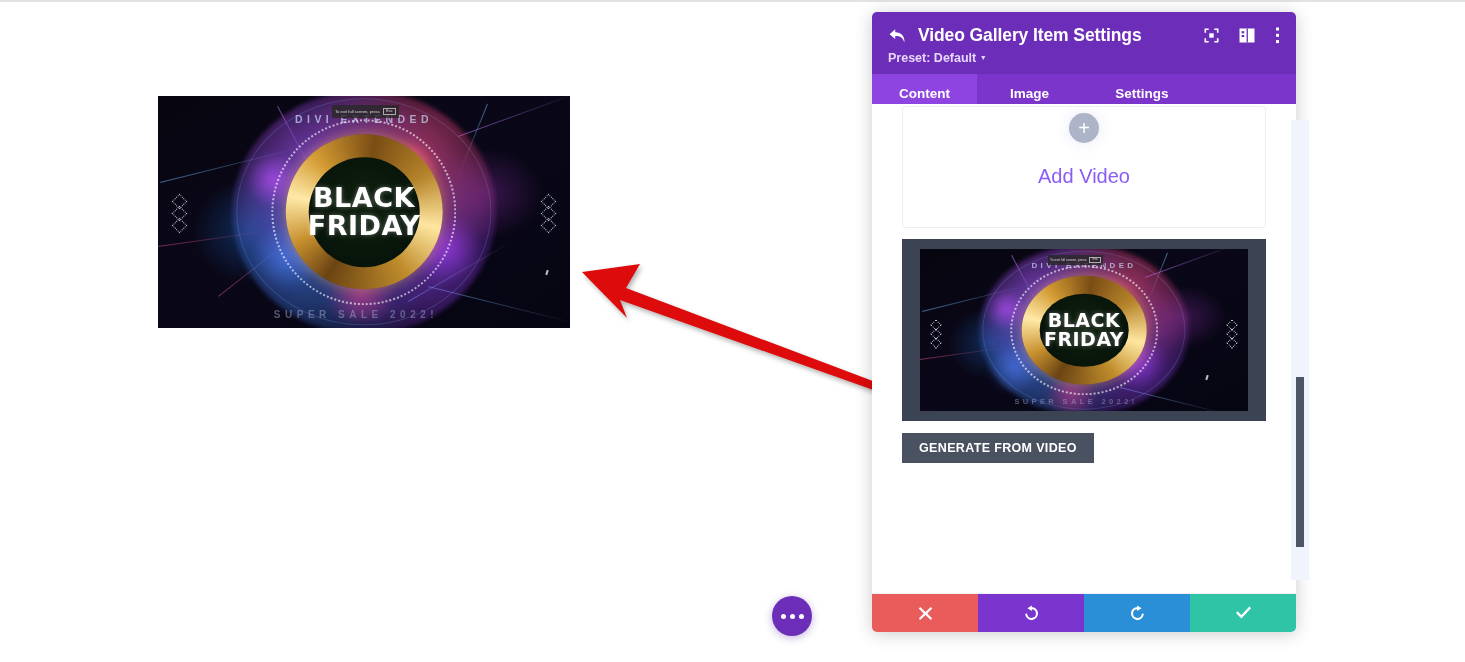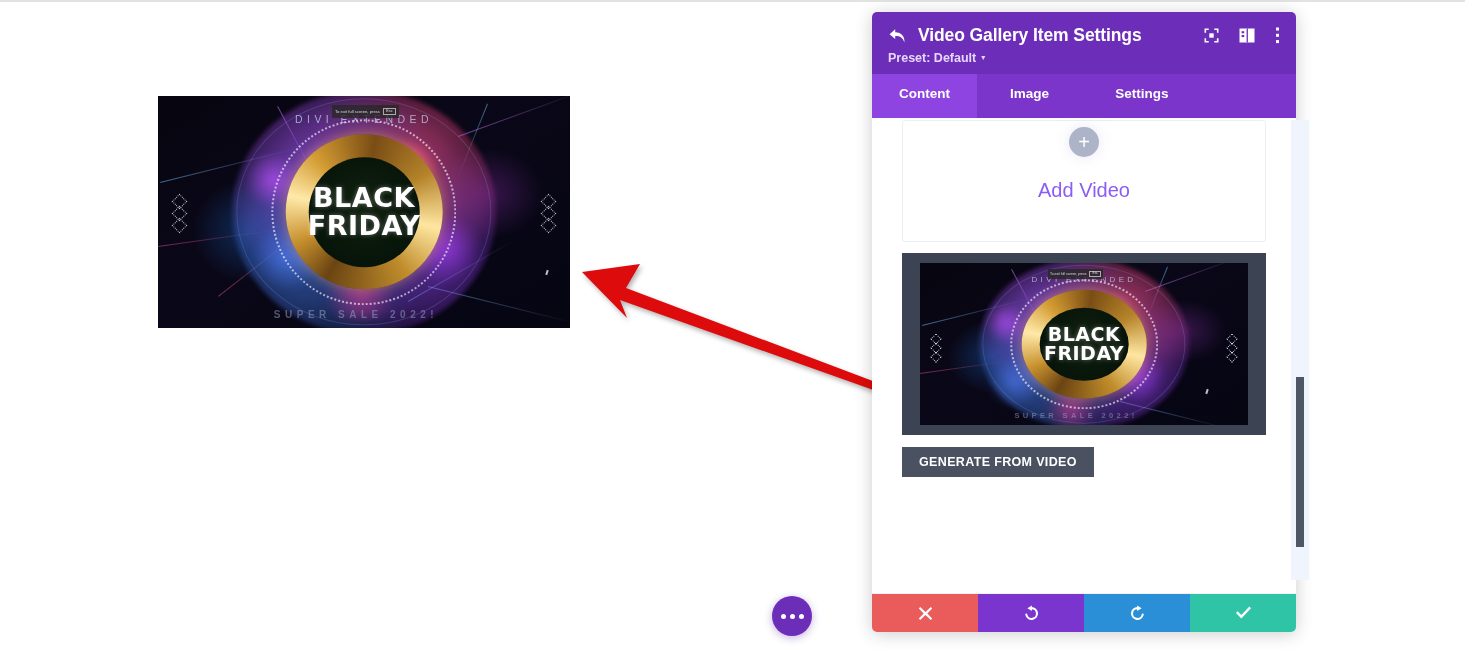--- a/index.html
+++ b/index.html
@@ -87,21 +87,21 @@
     align-items: center; justify-content: center;
   }
   .bf-line {
     color: #ffffff; font-family: "DejaVu Sans", sans-serif;
     font-weight: 700; letter-spacing: 0.5px; line-height: 1.02;
     text-shadow: 0 0 5px rgba(255,255,255,0.35);
   }
   .top-title {
     position: absolute; left: 0; right: 0; text-align: center;
     color: rgba(200,215,245,0.72);
-    letter-spacing: 0.42em; font-weight: 400;
+    letter-spacing: 0.42em; font-weight: 700;
     font-family: "Liberation Sans", sans-serif;
   }
   .bottom-title {
     position: absolute; left: 0; right: 16px; text-align: center;
     color: rgba(160,165,200,0.50);
     letter-spacing: 0.45em; font-weight: 600;
   }
   .diamonds {
     position: absolute; display: flex; flex-direction: column;
     align-items: center; gap: 1px;
@@ -164,21 +164,21 @@
   .hdr-icons > span { color: #fff; display: flex; align-items: center; cursor: pointer; }
   #preset-row { margin-top: 5px; display: flex; align-items: center; }
   #preset-label {
     color: #e7d7fb; font-size: 12.5px; font-weight: 700; cursor: pointer;
   }
   #preset-caret {
     margin-left: 5px; color: #e7d7fb; font-size: 8px; line-height: 1;
   }
   #tab-bar { display: flex; background: #7b35cb; }
   .tab {
-    padding: 12px 0 17px 0; font-size: 13.5px; font-weight: 700;
+    padding: 12px 0 3px 0; font-size: 13.5px; font-weight: 700;
     color: #ffffff; cursor: pointer; text-align: center;
   }
   .tab.tab-content { width: 105px; background: #8e44e0; }
   .tab.tab-design  { width: 105px; }
   .tab.tab-adv     { width: 120px; }
 
   #panel-body {
     flex: 1; background: #fff; position: relative;
     padding: 0 30px; overflow: hidden;
   }

